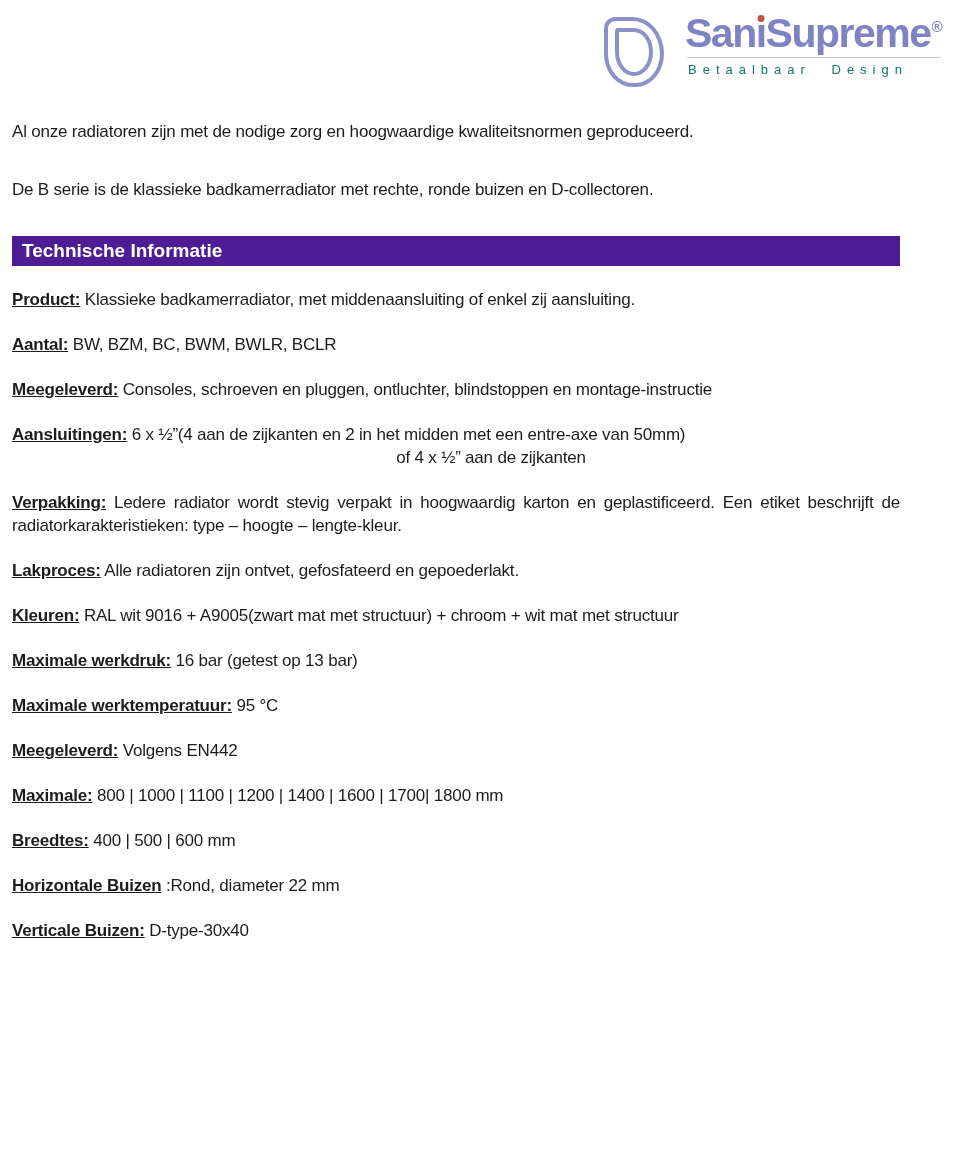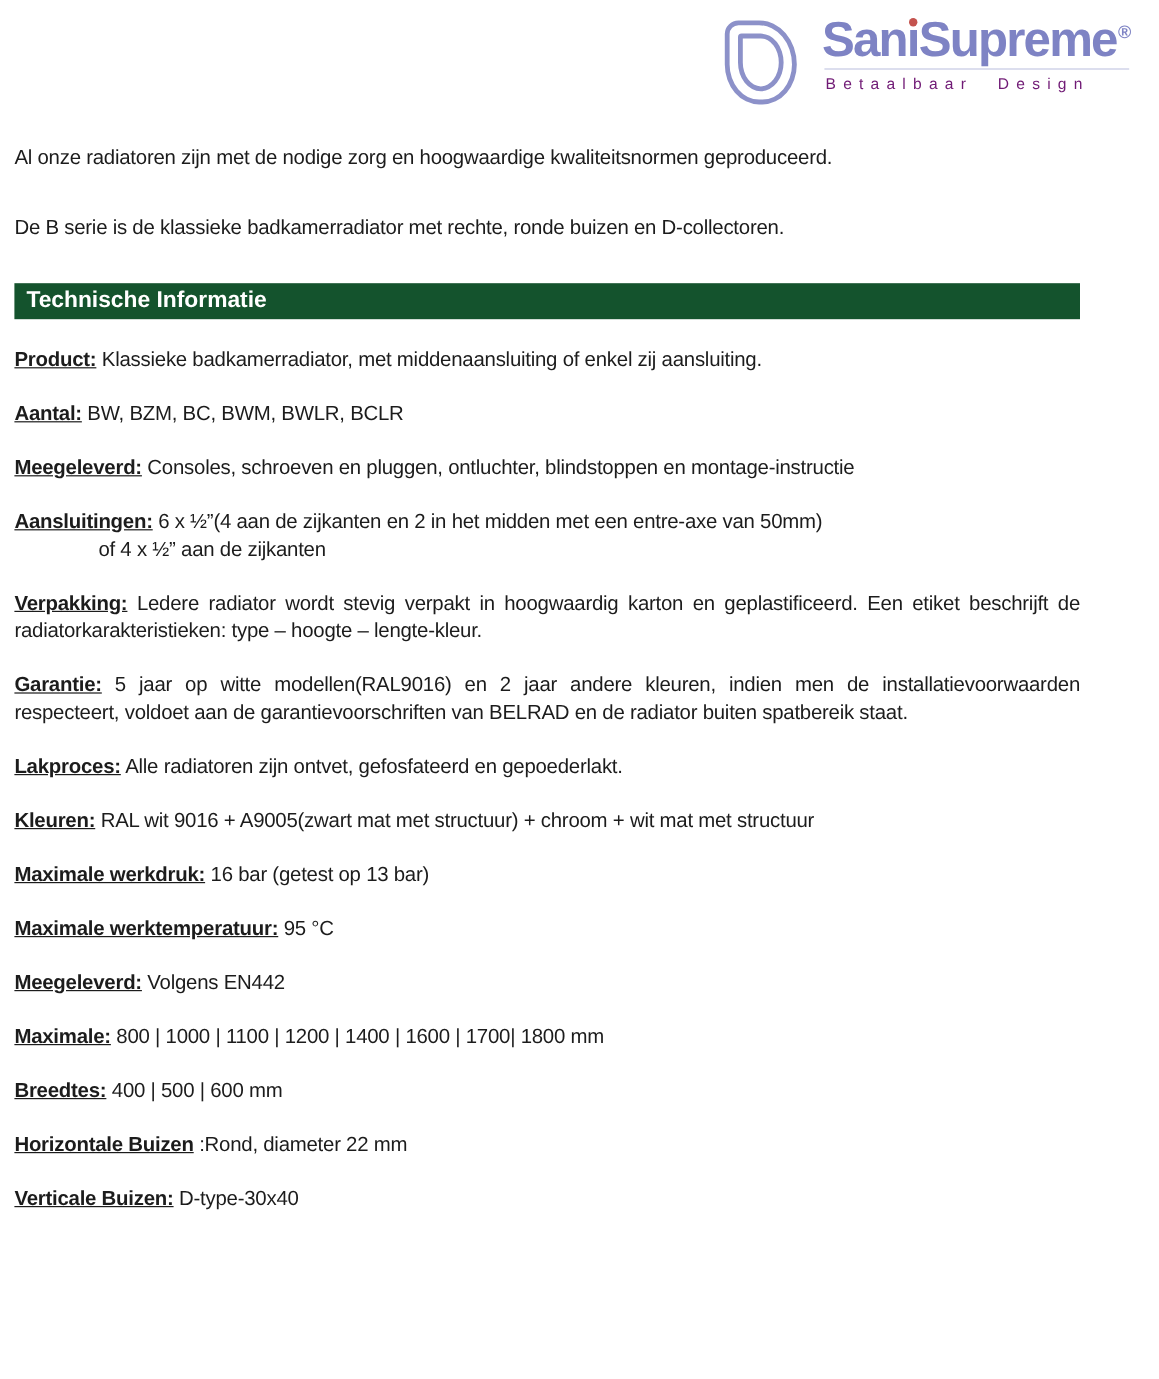--- a/index.html
+++ b/index.html
@@ -34,43 +34,43 @@
   }
   .iwrap { position: relative; display: inline-block; }
   .idot {
     position: absolute; left: 50%; transform: translateX(-50%);
     top: 3px; width: 7px; height: 7px; border-radius: 50%;
     background: #c4534e;
   }
   .reg { font-size: 15px; vertical-align: super; line-height: 0; letter-spacing: 0; margin-left: 1px; }
   .brand-rule { height: 1px; background: #c6c9e3; margin: 3px 2px 4px 2px; }
   .tagline {
-    font-size: 13px; color: #701a75;
+    font-size: 13px; color: #0f766e;
     letter-spacing: 6px; word-spacing: 11px;
     margin-left: 3px; white-space: nowrap;
   }
 
   
   .content { padding: 120px 66px 0 12px; }
   .intro { margin: 0 0 35px 0; font-size: 17px; line-height: 23px; letter-spacing: -0.2px; }
   .section-bar {
     margin: 35px 0 22px 0;
-    background: #14532d; color: #ffffff;
+    background: #4c1d95; color: #ffffff;
     height: 30px; line-height: 30px;
     padding: 0 10px;
     font-size: 19px; font-weight: bold;
   }
   .spec {
     margin: 0 0 22px 0;
     font-size: 17px; line-height: 23px;
     letter-spacing: -0.2px;
     text-align: justify;
   }
   .spec-label { font-weight: bold; text-decoration: underline; }
-  .spec-line2 { display: block; padding-left: 70px; text-align: left; }
+  .spec-line2 { display: block; padding-left: 70px; text-align: center; }
 </style>
 </head>
 <body>
 
 <header class="brand">
   <div class="logo-mark">
     <div class="logo-outer">
       <div class="logo-inner"></div>
     </div>
   </div>
@@ -91,21 +91,20 @@
   <div class="section-bar">
     <span>Technische Informatie</span>
   </div>
 
   <div id="specs-container">
       <p class="spec"><strong class="spec-label">Product:</strong> <span class="spec-value">Klassieke badkamerradiator, met middenaansluiting of enkel zij aansluiting.</span></p>
       <p class="spec"><strong class="spec-label">Aantal:</strong> <span class="spec-value">BW, BZM, BC, BWM, BWLR, BCLR</span></p>
       <p class="spec"><strong class="spec-label">Meegeleverd:</strong> <span class="spec-value">Consoles, schroeven en pluggen, ontluchter, blindstoppen en montage-instructie</span></p>
       <p class="spec"><strong class="spec-label">Aansluitingen:</strong> <span class="spec-value">6 x ½”(4 aan de zijkanten en 2 in het midden met een entre-axe van 50mm)</span><span class="spec-line2">of 4 x ½” aan de zijkanten</span></p>
       <p class="spec"><strong class="spec-label">Verpakking:</strong> <span class="spec-value">Ledere radiator wordt stevig verpakt in hoogwaardig karton en geplastificeerd. Een etiket beschrijft de radiatorkarakteristieken: type – hoogte – lengte-kleur.</span></p>
-      <p class="spec"><strong class="spec-label">Garantie:</strong> <span class="spec-value">5 jaar op witte modellen(RAL9016) en 2 jaar andere kleuren, indien men de installatievoorwaarden respecteert, voldoet aan de garantievoorschriften van BELRAD en de radiator buiten spatbereik staat.</span></p>
       <p class="spec"><strong class="spec-label">Lakproces:</strong> <span class="spec-value">Alle radiatoren zijn ontvet, gefosfateerd en gepoederlakt.</span></p>
       <p class="spec"><strong class="spec-label">Kleuren:</strong> <span class="spec-value">RAL wit 9016 + A9005(zwart mat met structuur) + chroom + wit mat met structuur</span></p>
       <p class="spec"><strong class="spec-label">Maximale werkdruk:</strong> <span class="spec-value">16 bar (getest op 13 bar)</span></p>
       <p class="spec"><strong class="spec-label">Maximale werktemperatuur:</strong> <span class="spec-value">95 °C</span></p>
       <p class="spec"><strong class="spec-label">Meegeleverd:</strong> <span class="spec-value">Volgens EN442</span></p>
       <p class="spec"><strong class="spec-label">Maximale:</strong> <span class="spec-value">800 | 1000 | 1100 | 1200 | 1400 | 1600 | 1700| 1800 mm</span></p>
       <p class="spec"><strong class="spec-label">Breedtes:</strong> <span class="spec-value">400 | 500 | 600 mm</span></p>
       <p class="spec"><strong class="spec-label">Horizontale Buizen</strong> <span class="spec-value">:Rond, diameter 22 mm</span></p>
       <p class="spec"><strong class="spec-label">Verticale Buizen:</strong> <span class="spec-value">D-type-30x40</span></p>
     </div>

